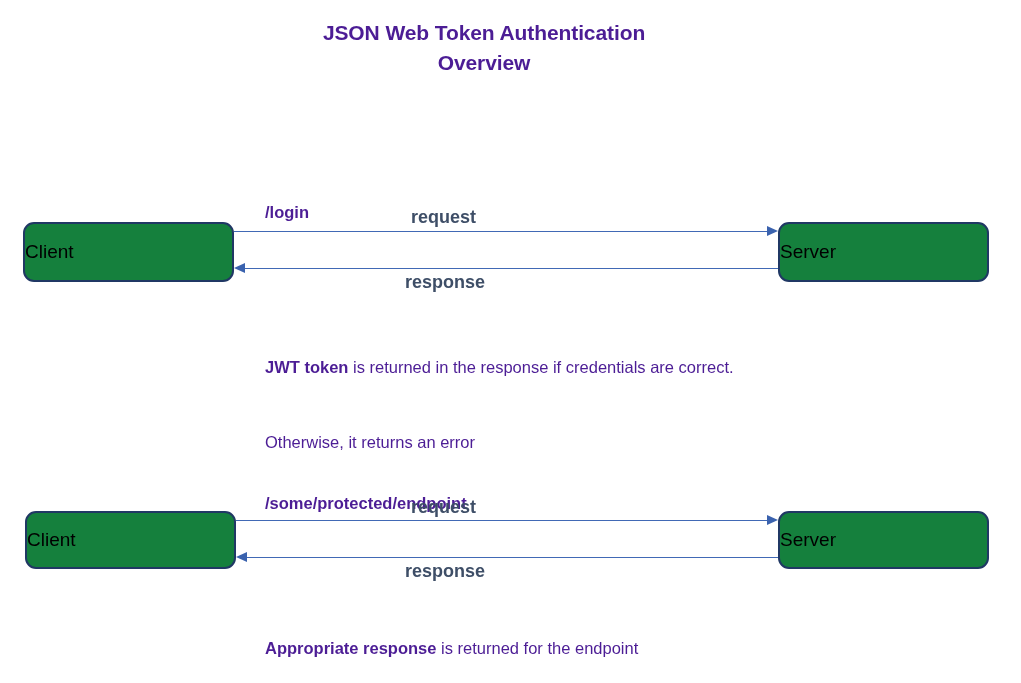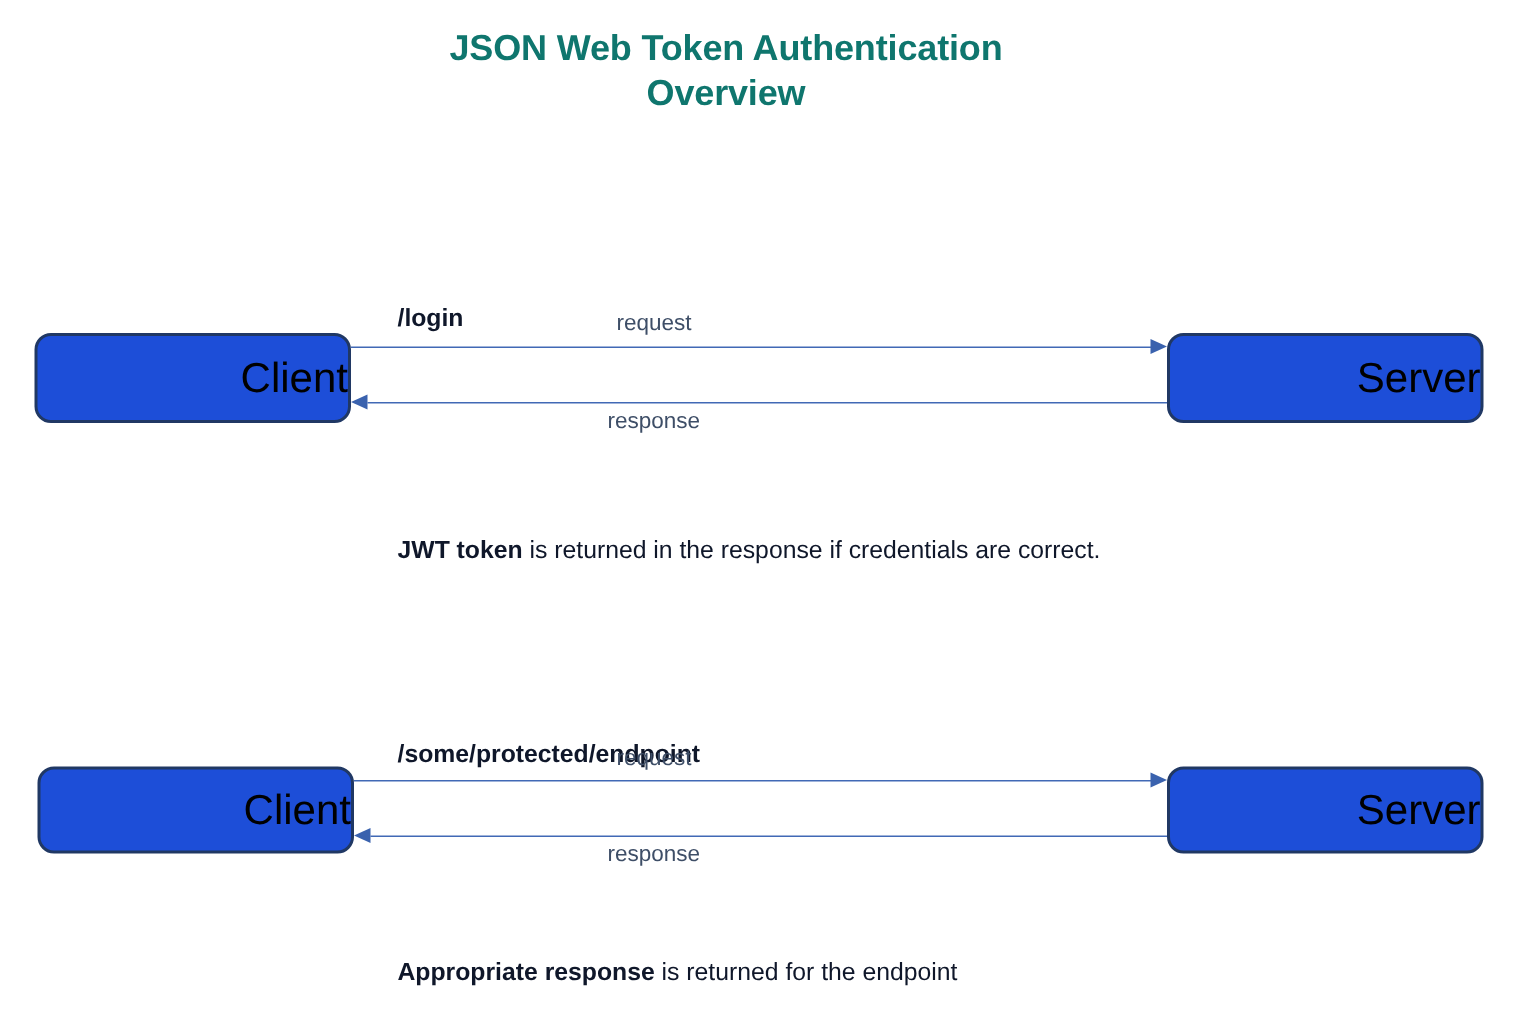--- a/index.html
+++ b/index.html
@@ -16,48 +16,48 @@
     color: #000000;
   }
 
   
   .title {
     position: absolute;
     left: 0;
     top: 18px;
     width: 968px;
     text-align: center;
-    font-size: 24px;
+    font-size: 21px;
     font-weight: bold;
     line-height: 30px;
-    color: #0f766e;
+    color: #4c1d95;
     letter-spacing: -0.1px;
   }
 
   
   .textblock {
     position: absolute;
     font-size: 16.5px;
     line-height: 25px;
-    color: #0f172a;
+    color: #4c1d95;
     white-space: pre;
   }
   .textblock .b { font-weight: bold; }
 
   
   .node {
     position: absolute;
     box-sizing: border-box;
-    background: #1d4ed8;
+    background: #15803d;
     border: 2.5px solid #203864;
     border-radius: 11px;
     display: flex;
     align-items: center;
-    justify-content: flex-end;
-    font-size: 28px;
+    justify-content: flex-start;
+    font-size: 19px;
     color: #000000;
   }
 
   
   .arrow-line {
     position: absolute;
     height: 0;
     border-top: 1.6px solid #4169B5;
   }
   .arrow-head {
@@ -72,22 +72,22 @@
   }
   .arrow-head.left {
     border-top: 5.5px solid transparent;
     border-bottom: 5.5px solid transparent;
     border-right: 11px solid #3A62AE;
   }
 
   
   .arrow-label {
     position: absolute;
-    font-size: 15px;
-    font-weight: normal;
+    font-size: 18px;
+    font-weight: bold;
     color: #3E4E67;
     white-space: pre;
   }
 </style>
 </head>
 <body>
 
 <div class="title">
   <div>JSON Web Token Authentication</div>
   <div>Overview</div>
@@ -110,20 +110,21 @@
 <div class="arrow-line" style="left:234px; top:231px; width:534px;"></div>
 <div class="arrow-head right" style="left:767px; top:225.5px;"></div>
 
 <div class="arrow-line" style="left:245px; top:268px; width:533px;"></div>
 <div class="arrow-head left" style="left:234px; top:262.5px;"></div>
 
 <div class="arrow-label" style="left:405px; top:272px;">response</div>
 
 <div class="textblock" style="left:265px; top:305px;">
   <div><span class="b">JWT token</span><span> is returned in the response if credentials are correct.</span></div>
+  <div>Otherwise, it returns an error</div>
 </div>
 
 <div class="textblock" style="left:265px; top:441px;">
   <div class="b">/some/protected/endpoint</div>
 </div>
 
 <div class="arrow-label" style="left:411px; top:497px;">request</div>
 
 <div class="node" style="left:25px; top:511px; width:211px; height:58px;">
   <span>Client</span>

